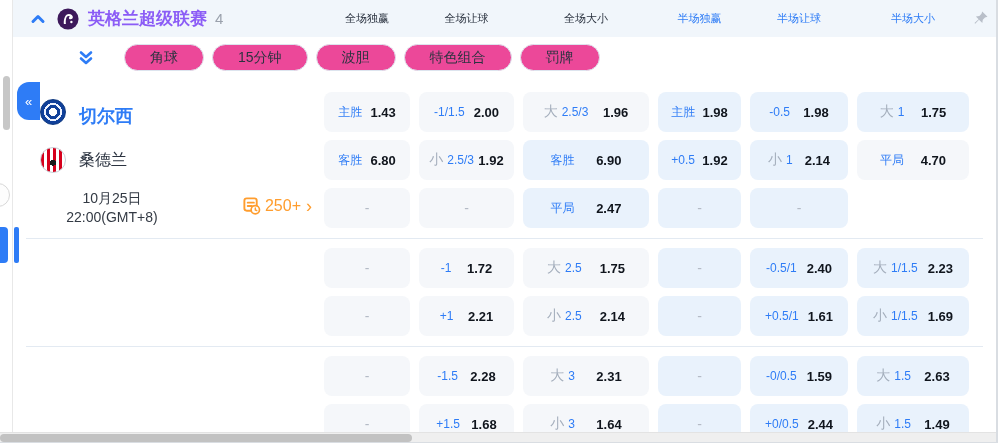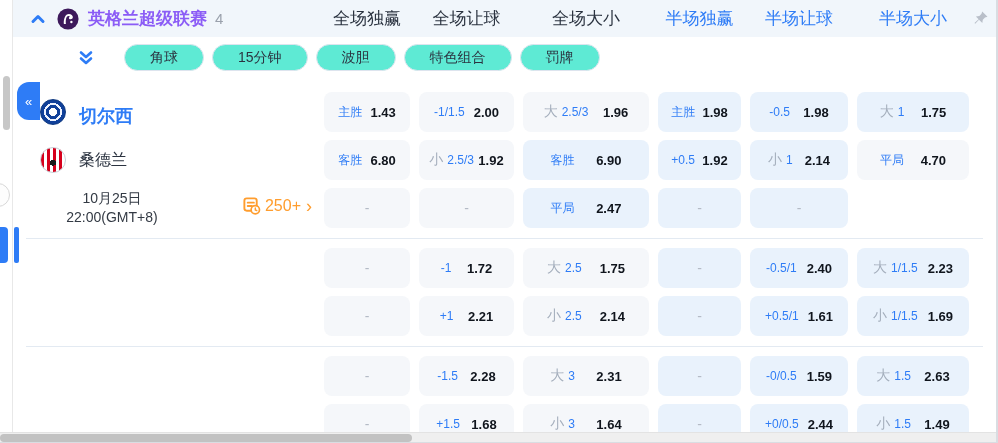--- a/index.html
+++ b/index.html
@@ -18,28 +18,28 @@
   .content { position:absolute; left:13px; top:0; right:0; bottom:0; }
   .grid-cols { grid-template-columns:86px 95px 126px 83px 98px 112px; column-gap:9px; }
   
   .league-header { height:37px; background:#f1f6fb; display:flex; align-items:center; position:relative; }
   .title-box { width:311px; flex:0 0 311px; display:flex; align-items:center; padding-left:17px; }
   .chev-up { width:16px; height:16px; flex:0 0 16px; }
   .pl-logo { width:22px; height:22px; margin-left:11px; flex:0 0 22px; }
   .league-name { margin-left:9px; font-size:17px; font-weight:700; color:#8b5cf6; white-space:nowrap; }
   .match-count { margin-left:8px; font-size:15px; color:#9aa1ac; }
   .markets { display:grid; align-items:center; }
-  .market { text-align:center; font-size:17px; color:#2b3340; cursor:pointer; white-space:nowrap; }
+  .market { text-align:center; font-size:11px; color:#2b3340; cursor:pointer; white-space:nowrap; }
   .market.active { color:var(--accent,#2e7cf6); }
   .pin { position:absolute; right:7px; top:10px; width:16px; height:16px; }
   
   .toolbar { height:41px; background:#fff; display:flex; align-items:center; }
   .chev-double { margin-left:64px; width:18px; height:18px; flex:0 0 18px; cursor:pointer; }
   .pills { display:flex; gap:8px; margin-left:29px; }
-  .pill { height:27px; padding:0 25px; border:1px solid #dde4ee; border-radius:15px; background:#5eead4;
+  .pill { height:27px; padding:0 25px; border:1px solid #dde4ee; border-radius:15px; background:#ec4899;
           font-size:14px; color:#2b3340; display:flex; align-items:center; cursor:pointer; white-space:nowrap;
           font-family:"Liberation Sans", sans-serif; }
   
   .table-area { position:relative; padding-top:14px; }
   .band { display:flex; }
   .team-col { width:311px; flex:0 0 311px; display:flex; flex-direction:column; gap:8px; }
   .team-row { height:40px; display:flex; align-items:center; padding-left:27px; position:relative; }
   .team-logo { width:26px; height:26px; border-radius:50%; margin-right:13px; flex:0 0 26px; }
   .logo-chelsea { background:radial-gradient(circle at 50% 50%, #fff 0 4px, #10409a 4px 7px, #eef3ff 7px 9px, #10409a 9px); border:1px solid #0d3880; }
   .logo-sunderland { background:radial-gradient(circle at 50% 62%, #1c1c1c 0 3px, rgba(0,0,0,0) 3px),

